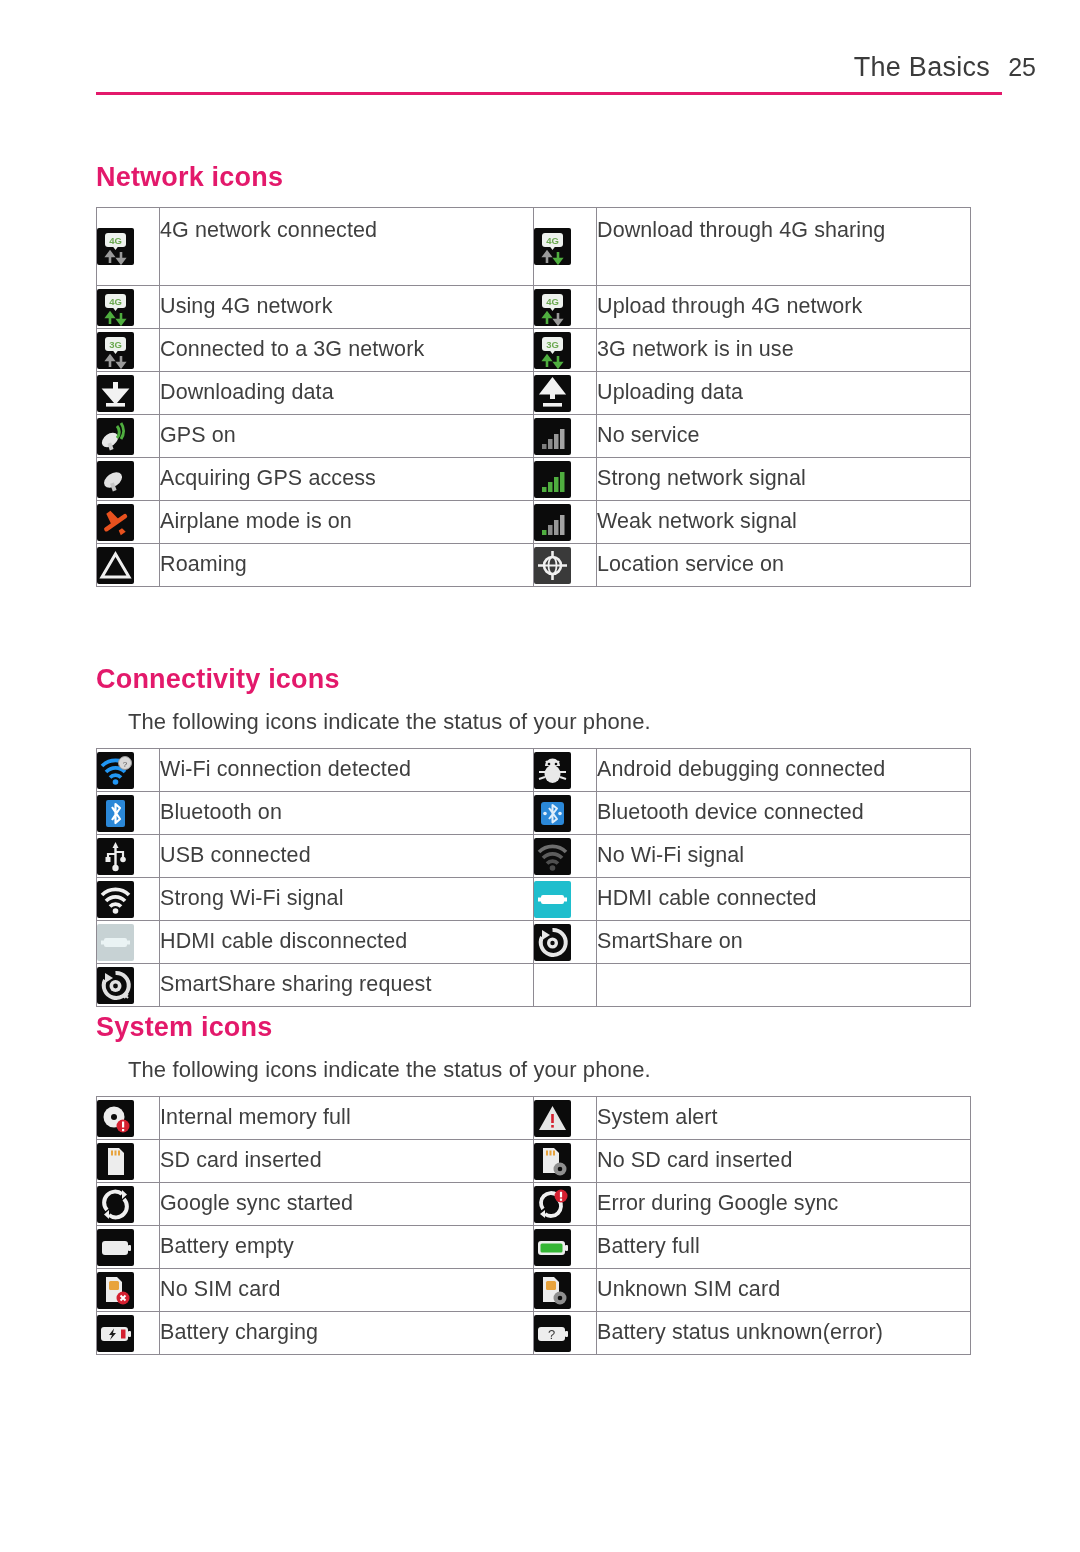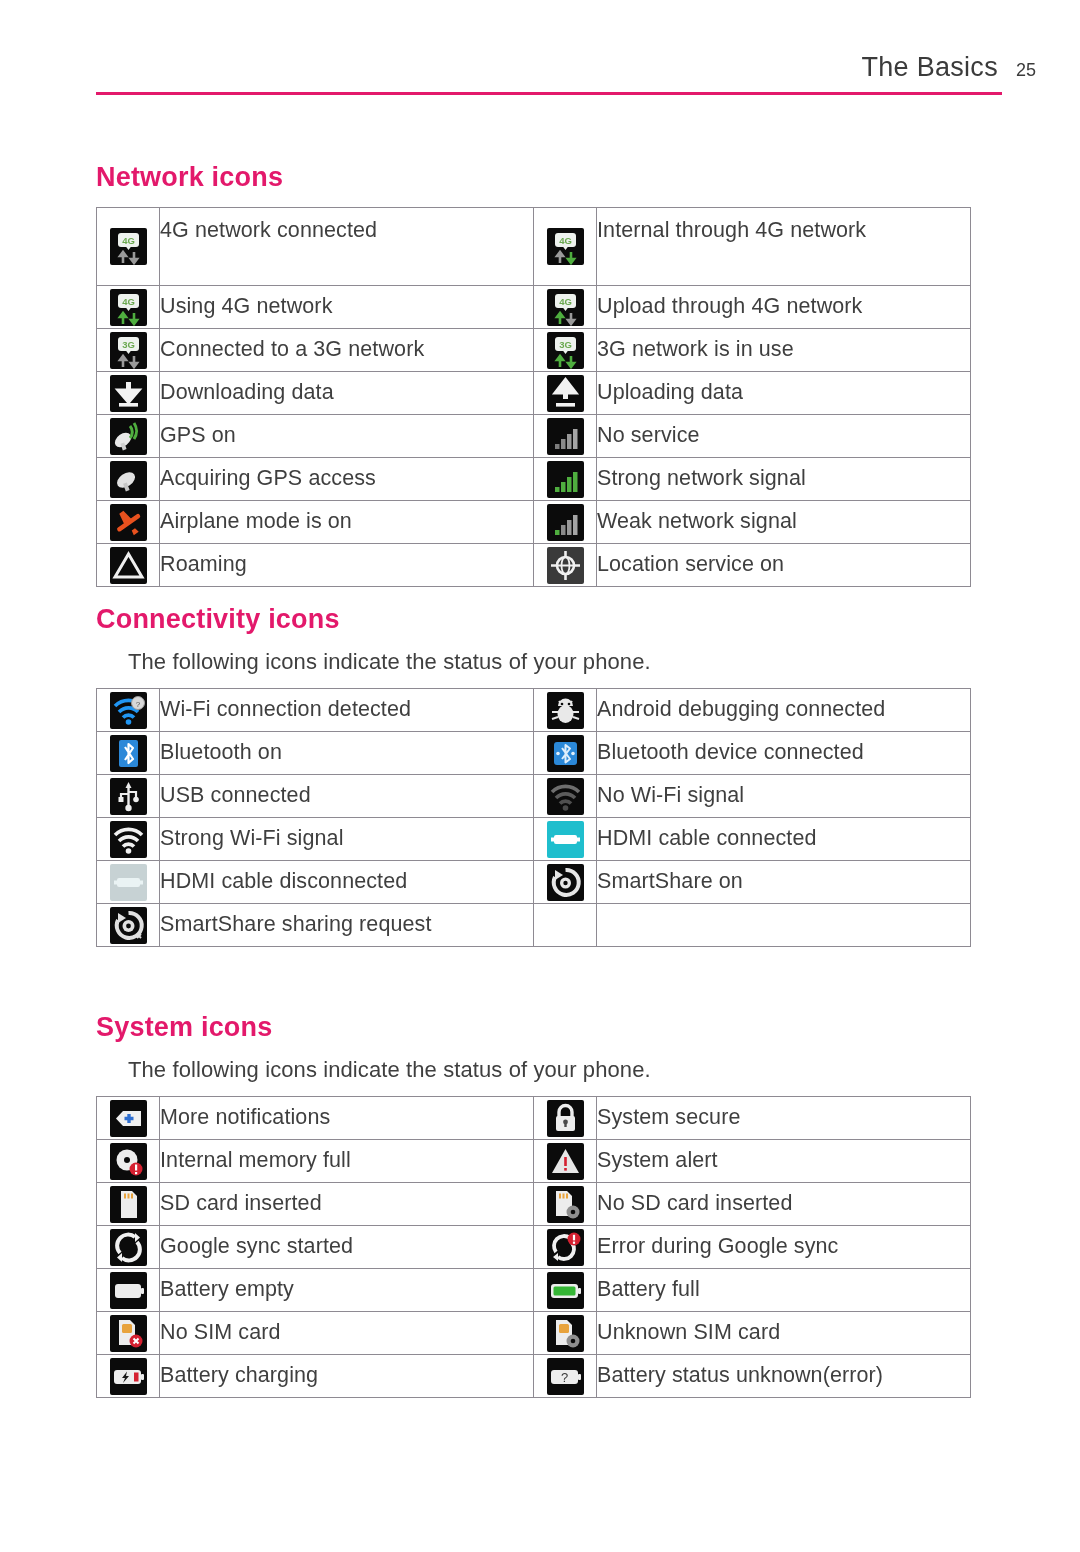--- a/index.html
+++ b/index.html
@@ -14,21 +14,21 @@
   
   .header {
     position: absolute;
     top: 52px; right: 44px;
     display: flex; align-items: baseline; gap: 18px;
   }
   .header-title {
     font-size: 27px; color: #3b3b3b; font-weight: 400; letter-spacing: .3px;
   }
   .header-page {
-    font-size: 18px; color: #3b3b3b; font-weight: 400;
+    font-size: 25px; color: #3b3b3b; font-weight: 400;
   }
   .header-rule {
     position: absolute;
     top: 92px; left: 96px; right: 78px;
     height: 3px; background: #e3196b;
   }
 
   
   .section { position: absolute; left: 96px; width: 888px; }
   h2.section-title {
@@ -46,21 +46,21 @@
     width: 875px;
     table-layout: fixed;
     border: 1px solid #8e8a92;
   }
   table.icon-table td {
     border: 1px solid #8e8a92;
     vertical-align: middle;
     padding: 0;
     height: 43px;
   }
-  td.icon-cell { width: 63px; text-align: center; padding: 3px 0; }
+  td.icon-cell { width: 63px; text-align: left; padding: 3px 0; }
   td.label-cell {
     padding: 4px 12px 6px 14px;
     font-size: 21.5px; color: #3f3f3f; line-height: 1.18;
     letter-spacing: .1px;
   }
   tr.tall td { height: 78px; }
   tr.tall td.label-cell { vertical-align: top; padding-top: 10px; }
 
   
   .ic {
@@ -108,21 +108,21 @@
             <span class="ic">
               <svg viewBox="0 0 37 37">
                 <rect x="8" y="5" width="21" height="14" rx="3" fill="#eef2ee"></rect>
                 <polygon points="18.5,22 15.5,18 21.5,18" fill="#eef2ee"></polygon>
                 <text x="18.5" y="16" font-size="9.5" font-weight="bold" fill="#6aa84f" text-anchor="middle" font-family="Liberation Sans, sans-serif">4G</text>
                 <path d="M13 35 L13 26 M13 24 L10 28 L16 28 Z" stroke="#9a9a9a" stroke-width="2.6" fill="#9a9a9a"></path>
                 <path d="M24 24 L24 33 M24 35 L21 31 L27 31 Z" stroke="#4fae3f" stroke-width="2.6" fill="#4fae3f"></path>
               </svg>
             </span>
           </td>
-          <td class="label-cell">Internal through 4G network</td>
+          <td class="label-cell">Download through 4G sharing</td>
         </tr>
 
         <tr>
           <td class="icon-cell">
             <span class="ic">
               <svg viewBox="0 0 37 37">
                 <rect x="8" y="5" width="21" height="14" rx="3" fill="#eef2ee"></rect>
                 <polygon points="18.5,22 15.5,18 21.5,18" fill="#eef2ee"></polygon>
                 <text x="18.5" y="16" font-size="9.5" font-weight="bold" fill="#6aa84f" text-anchor="middle" font-family="Liberation Sans, sans-serif">4G</text>
                 <path d="M13 35 L13 26 M13 24 L10 28 L16 28 Z" stroke="#4fae3f" stroke-width="2.6" fill="#4fae3f"></path>
@@ -288,21 +288,21 @@
                 <line x1="27" y1="18.5" x2="33" y2="18.5" stroke="#f0f0f0" stroke-width="2.6"></line>
               </svg>
             </span>
           </td>
           <td class="label-cell">Location service on</td>
         </tr>
       </tbody>
     </table>
   </div>
 
-  <div class="section" style="top:604px;">
+  <div class="section" style="top:664px;">
     <h2 class="section-title">Connectivity icons</h2>
     <p class="section-intro">The following icons indicate the status of your phone.</p>
     <table class="icon-table">
       <tbody>
         <tr>
           <td class="icon-cell">
             <span class="ic">
               <svg viewBox="0 0 37 37">
                 <path d="M5 14 A19 19 0 0 1 32 14" stroke="#2196f3" stroke-width="3.6" fill="none"></path>
                 <path d="M9 20 A13 13 0 0 1 28 20" stroke="#2196f3" stroke-width="3.6" fill="none"></path>
@@ -450,42 +450,20 @@
         </tr>
       </tbody>
     </table>
   </div>
 
   <div class="section" style="top:1012px;">
     <h2 class="section-title">System icons</h2>
     <p class="section-intro">The following icons indicate the status of your phone.</p>
     <table class="icon-table">
       <tbody>
-        <tr>
-          <td class="icon-cell">
-            <span class="ic">
-              <svg viewBox="0 0 37 37">
-                <path d="M6 18.5 L13 11 L31 11 L31 26 L13 26 Z" fill="#f0f0f0"></path>
-                <path d="M19 14 L19 23 M14.5 18.5 L23.5 18.5" stroke="#2f6fd0" stroke-width="3.4"></path>
-              </svg>
-            </span>
-          </td>
-          <td class="label-cell">More notifications</td>
-          <td class="icon-cell">
-            <span class="ic">
-              <svg viewBox="0 0 37 37">
-                <path d="M12 17 L12 12 A6.5 6.5 0 0 1 25 12 L25 17" stroke="#ededed" stroke-width="3.4" fill="none"></path>
-                <rect x="9" y="16" width="19" height="15" rx="2" fill="#ededed"></rect>
-                <circle cx="18.5" cy="22" r="2.4" fill="#4a4a4a"></circle>
-                <rect x="17.3" y="22" width="2.4" height="5" fill="#4a4a4a"></rect>
-              </svg>
-            </span>
-          </td>
-          <td class="label-cell">System secure</td>
-        </tr>
 
         <tr>
           <td class="icon-cell">
             <span class="ic">
               <svg viewBox="0 0 37 37">
                 <circle cx="17" cy="17" r="10.5" fill="#ededed"></circle>
                 <circle cx="17" cy="17" r="3" fill="#0b0b0b"></circle>
                 <circle cx="26" cy="26" r="6.5" fill="#d52030"></circle>
                 <rect x="25" y="21.5" width="2.2" height="6" fill="#fff"></rect>
                 <rect x="25" y="29" width="2.2" height="2.2" fill="#fff"></rect>

